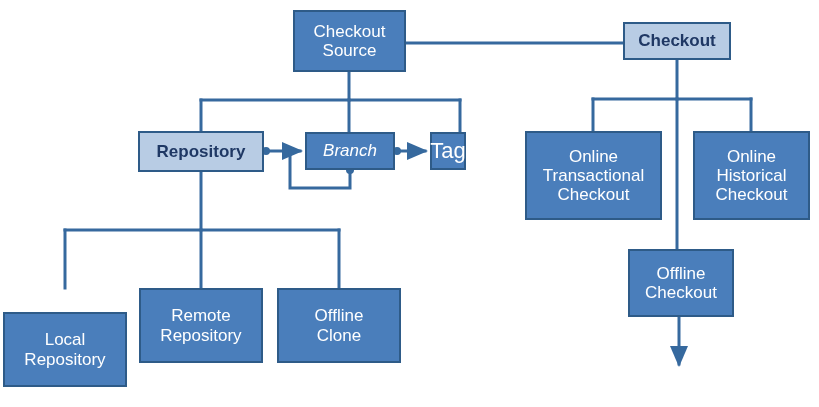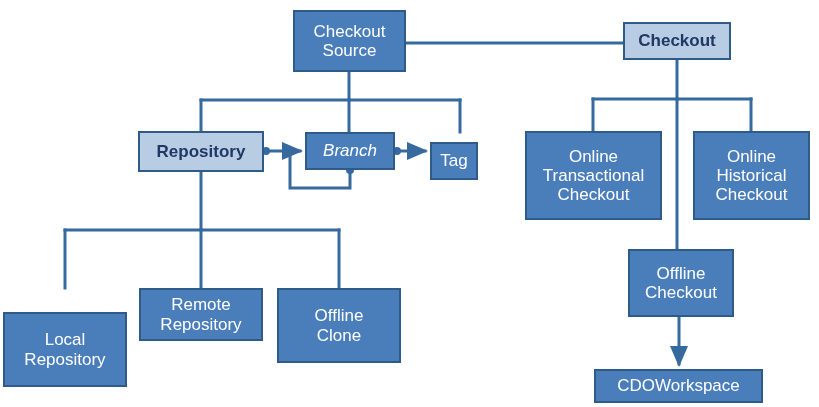--- a/index.html
+++ b/index.html
@@ -99,37 +99,36 @@
 
   <div class="node fill-dark" style="left:293px; top:10px; width:113px; height:62px; font-size:17px;">Checkout
 Source</div>
 
   <div class="node fill-light" style="left:623px; top:22px; width:108px; height:38px; font-size:17px;">Checkout</div>
 
   <div class="node fill-light" style="left:138px; top:131px; width:126px; height:41px; font-size:17px;">Repository</div>
 
   <div class="node fill-dark" style="left:305px; top:132px; width:90px; height:38px; font-size:17px;font-style:italic;">Branch</div>
 
-  <div class="node fill-dark" style="left:430px; top:142px; width:48px; height:38px; font-size:17px;">Tag</div>
+  <div class="node fill-dark" style="left:430px; top:132px; width:36px; height:38px; font-size:22px;">Tag</div>
 
   <div class="node fill-dark" style="left:3px; top:288px; width:124px; height:75px; font-size:17px;margin-top:24px;">Local
 Repository</div>
 
-  <div class="node fill-dark" style="left:139px; top:288px; width:124px; height:53px; font-size:17px;">Remote
+  <div class="node fill-dark" style="left:139px; top:288px; width:124px; height:75px; font-size:17px;">Remote
 Repository</div>
 
   <div class="node fill-dark" style="left:277px; top:288px; width:124px; height:75px; font-size:17px;">Offline
 Clone</div>
 
   <div class="node fill-dark" style="left:525px; top:131px; width:137px; height:89px; font-size:17px;">Online
 Transactional
 Checkout</div>
 
   <div class="node fill-dark" style="left:693px; top:131px; width:117px; height:89px; font-size:17px;">Online
 Historical
 Checkout</div>
 
   <div class="node fill-dark" style="left:628px; top:249px; width:106px; height:68px; font-size:17px;">Offline
 Checkout</div>
 
-  <div class="node fill-dark" style="left:594px; top:369px; width:169px; height:34px; font-size:17px;">CDOWorkspace</div>
 
 </div>
 
 </body></html>

